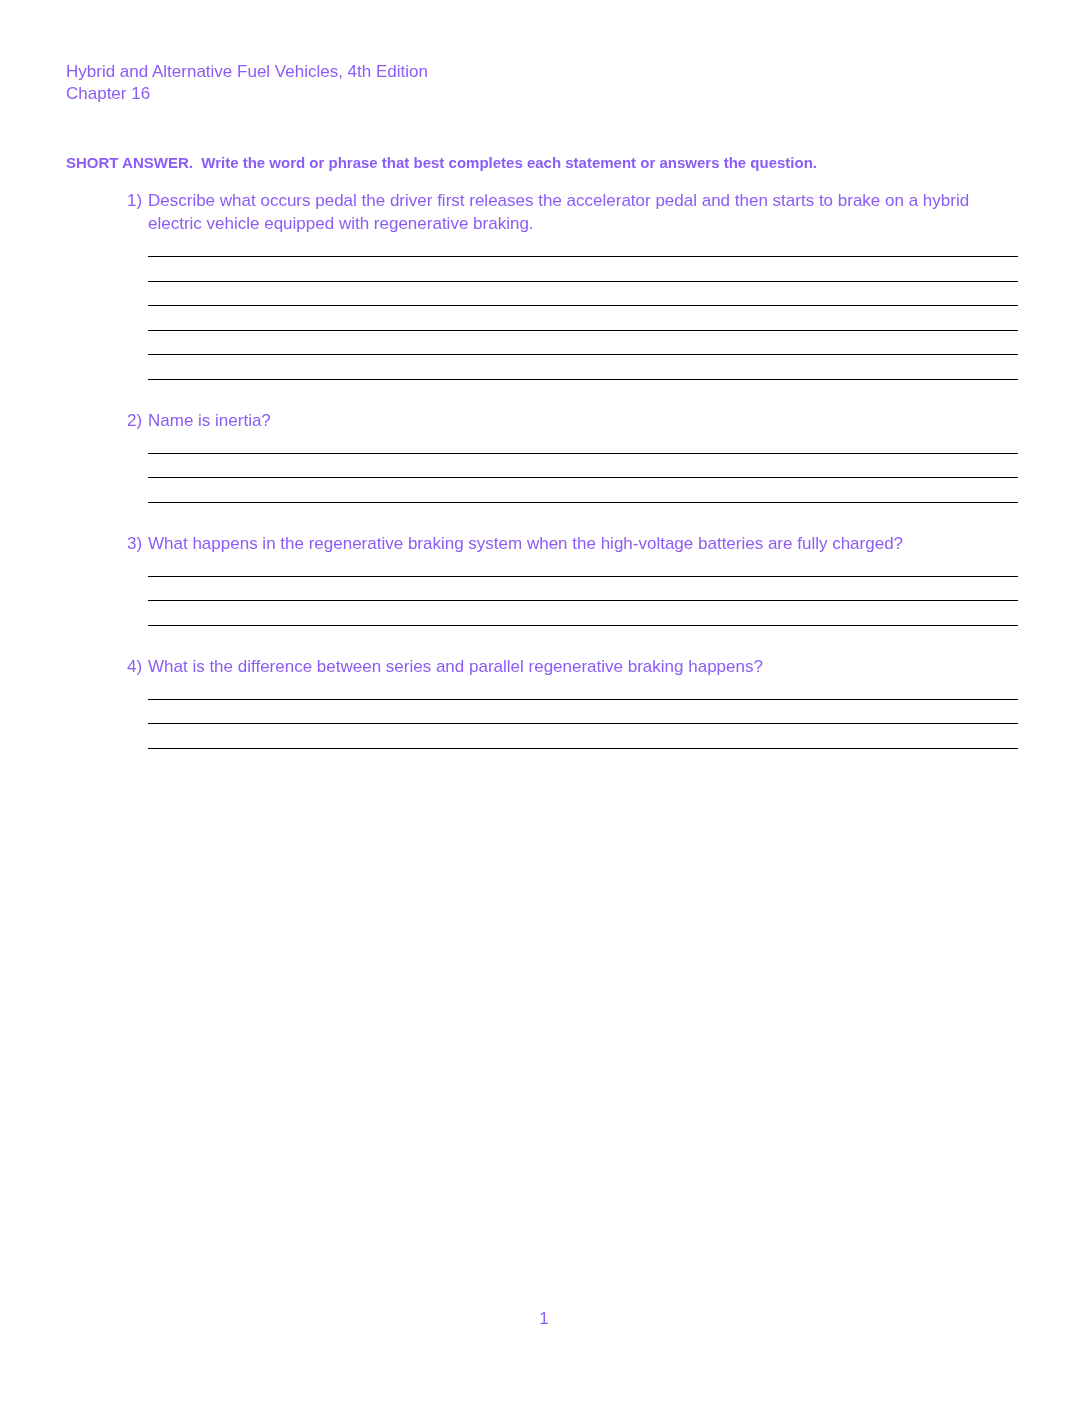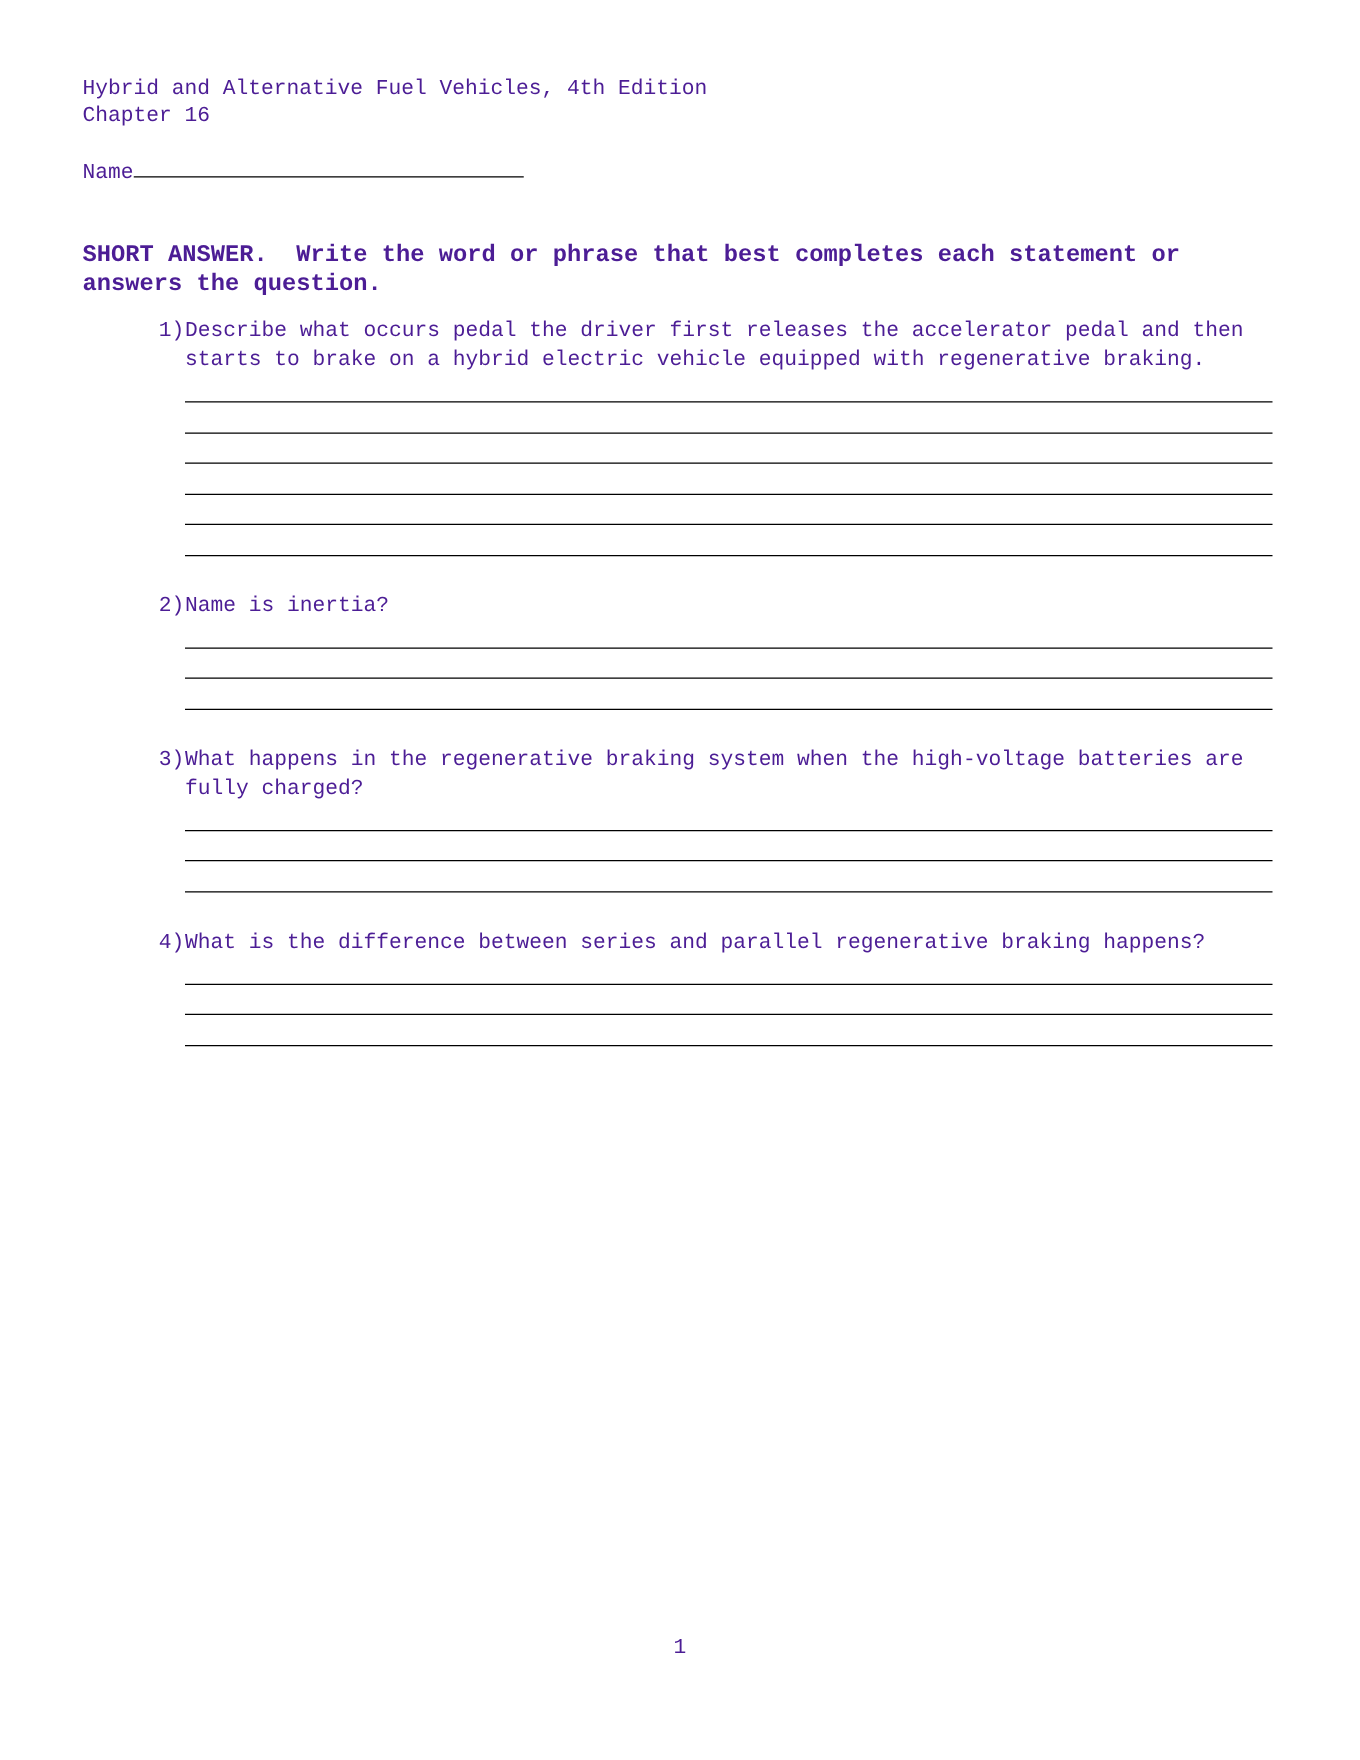--- a/index.html
+++ b/index.html
@@ -5,22 +5,22 @@
   html, body {
     margin: 0;
     padding: 0;
     background: #ffffff;
   }
   .page {
     position: relative;
     width: 1088px;
     height: 1408px;
     background: #ffffff;
-    color: #4c1d95;
-    font-family: Liberation Mono, monospace;
+    color: #8b5cf6;
+    font-family: Liberation Sans, sans-serif;
     font-size: 17px;
     line-height: 22px;
     box-sizing: border-box;
     padding: 61px 70px 0 66px;
     overflow: hidden;
   }
   .doc-header div {
     line-height: 22px;
   }
   .name-row {
@@ -31,21 +31,21 @@
   .name-line {
     display: inline-block;
     width: 312px;
     height: 18px;
     border-bottom: 1.5px solid #000000;
     vertical-align: baseline;
   }
   .section-heading {
     margin-top: 46px;
     font-weight: 700;
-    font-size: 19px;
+    font-size: 15px;
     line-height: 23px;
     white-space: pre-wrap;
   }
   .questions {
     margin-top: 15px;
   }
   .question-block + .question-block {
     margin-top: 29px;
   }
   .question-row {
@@ -82,23 +82,20 @@
 </head>
 <body>
 
 <div class="page">
 
   <div class="doc-header">
     <div>Hybrid and Alternative Fuel Vehicles, 4th Edition</div>
     <div>Chapter 16</div>
   </div>
 
-  <div class="name-row">
-    <span>Name</span><span class="name-line"></span>
-  </div>
 
   <div class="section-heading">SHORT ANSWER.  Write the word or phrase that best completes each statement or answers the question.</div>
 
   <div class="questions" id="questions">
   <div class="question-block">
     <div class="question-row">
       <span class="q-num">1)</span>
       <span class="q-text">Describe what occurs pedal the driver first releases the accelerator pedal and then starts to brake on a hybrid electric vehicle equipped with regenerative braking.</span>
     </div>
     <div class="answer-lines">

